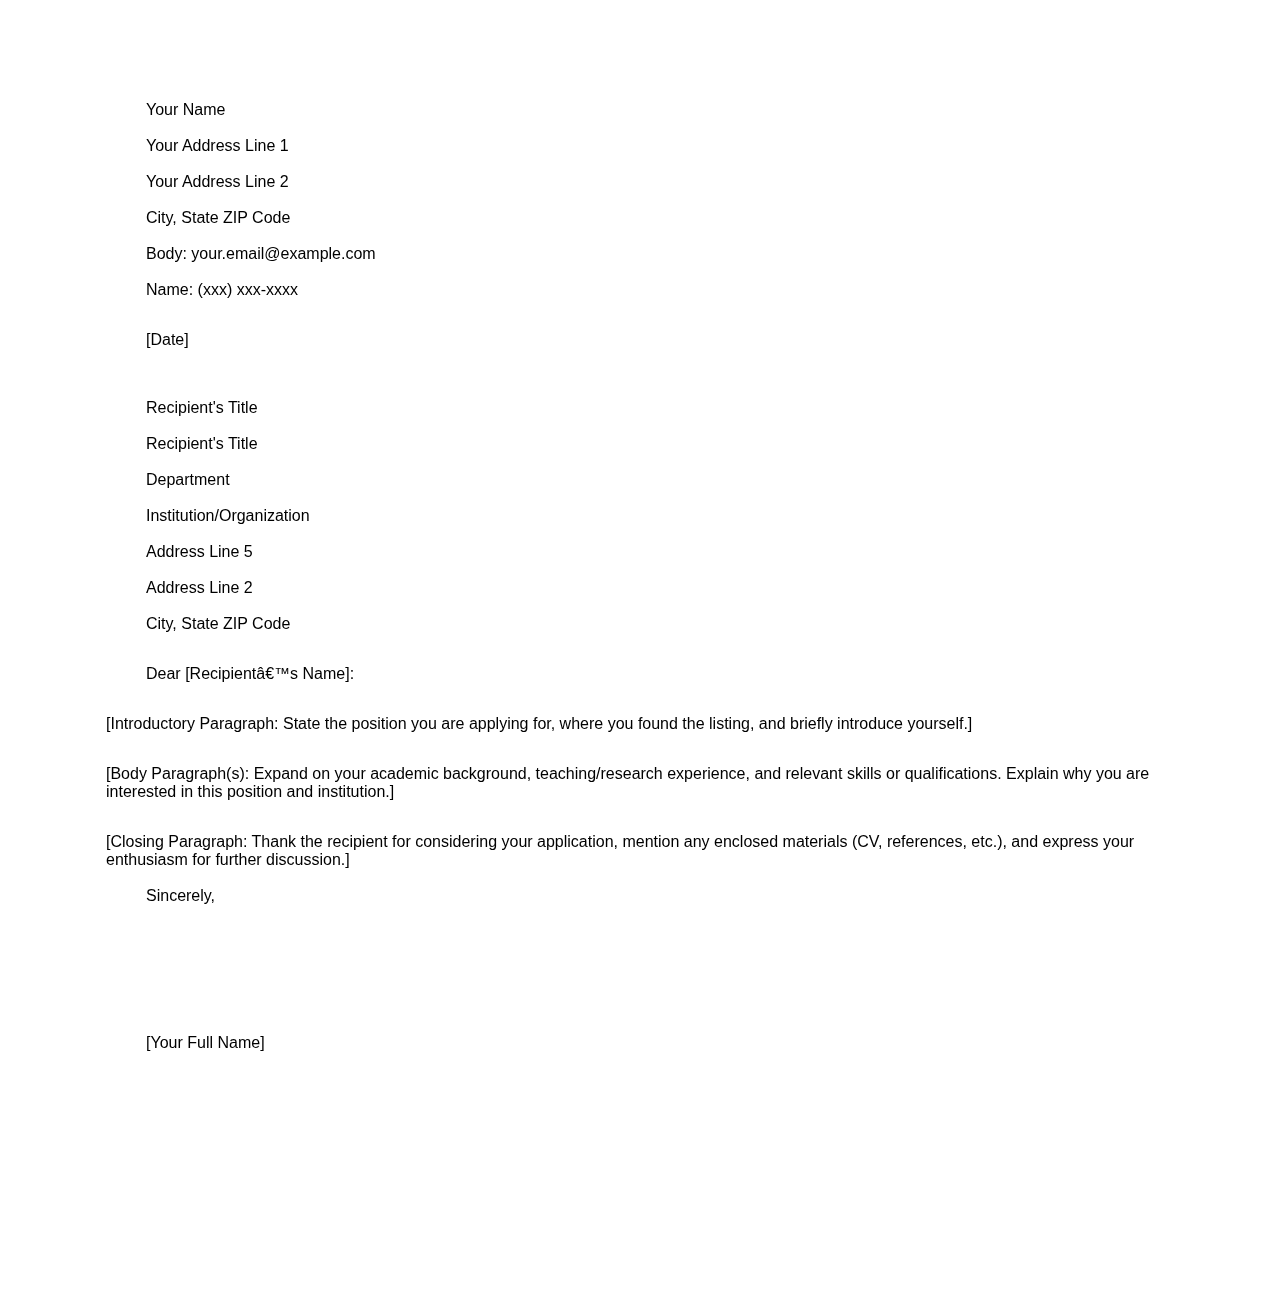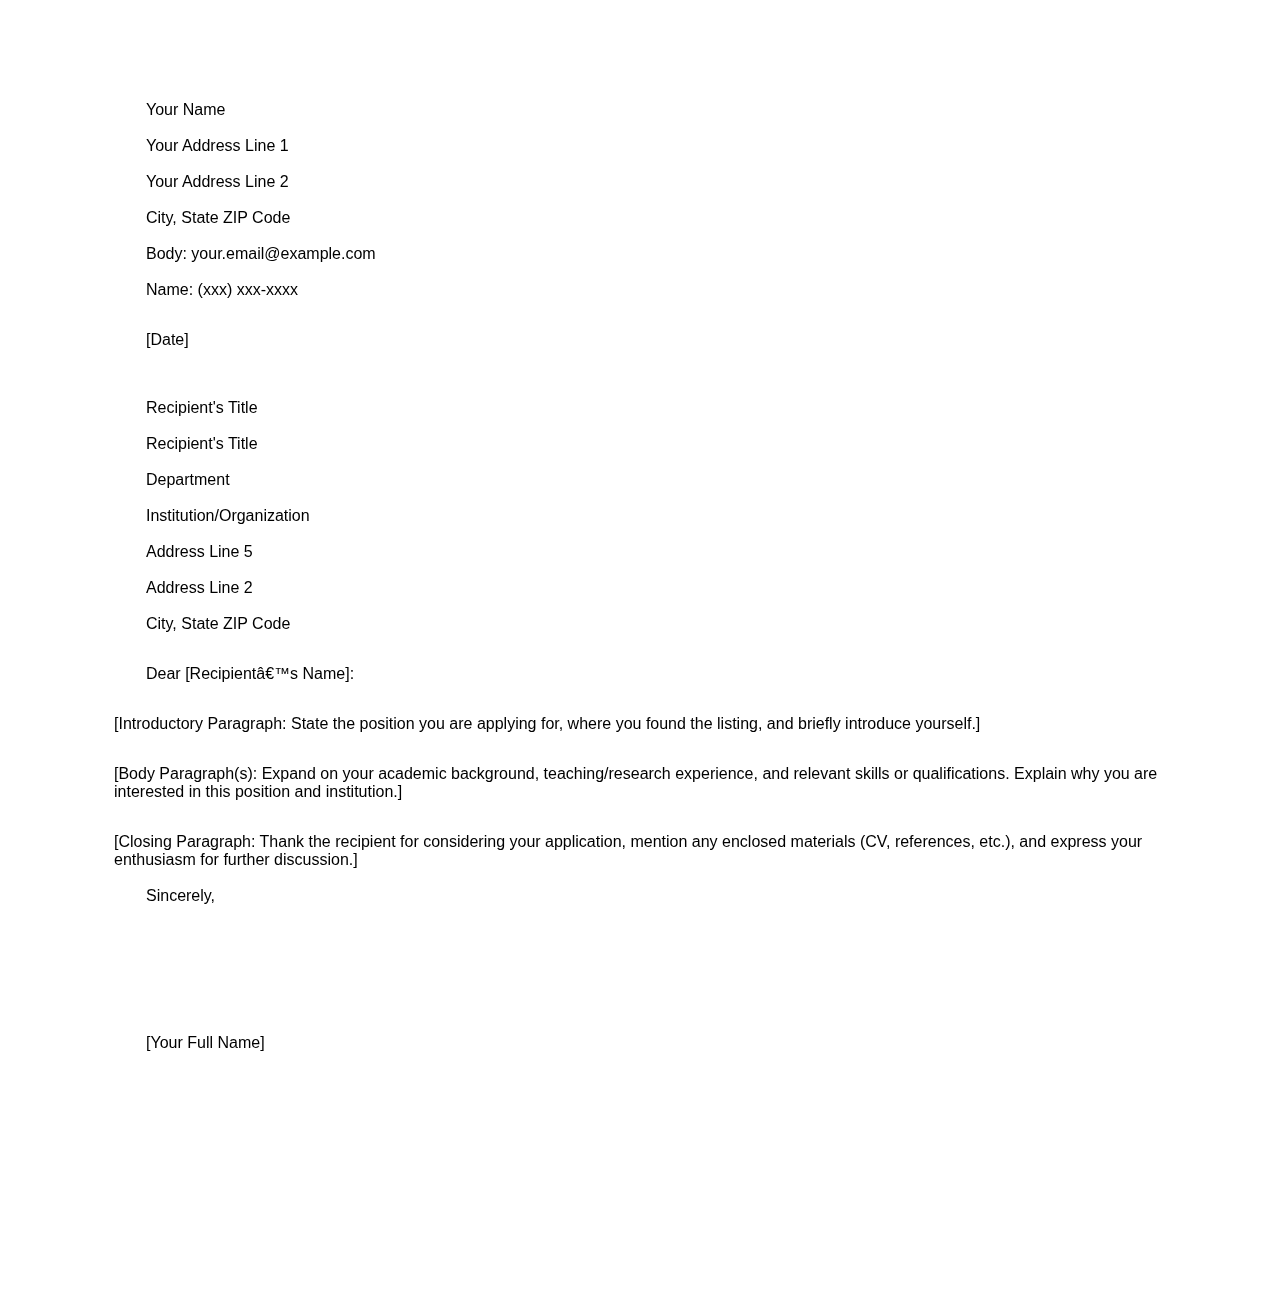--- a/index.html
+++ b/index.html
@@ -3,21 +3,21 @@
 <meta charset="utf-8">
 <style>
   html, body { margin: 0; padding: 0; background: #ffffff; }
   body {
     width: 1278px; height: 1300px; position: relative;
     font-family: "Liberation Sans", sans-serif;
     font-size: 16px; color: #000000;
   }
   .page { position: absolute; left: 106px; top: 0; width: 1060px; }
   .line { position: absolute; left: 0; white-space: nowrap; line-height: 18px; margin-left: 40px; }
-  .para { position: absolute; left: 8px; width: 1060px; line-height: 18px; }
+  .para { position: absolute; left: 0; width: 1060px; line-height: 18px; }
 </style>
 </head>
 <body>
 
 <div class="page">
   <div class="line" style="top:101px">Your Name</div>
   <div class="line" style="top:137px">Your Address Line 1</div>
   <div class="line" style="top:173px">Your Address Line 2</div>
   <div class="line" style="top:209px">City, State ZIP Code</div>
   <div class="line" style="top:245px">Body: your.email@example.com</div>

